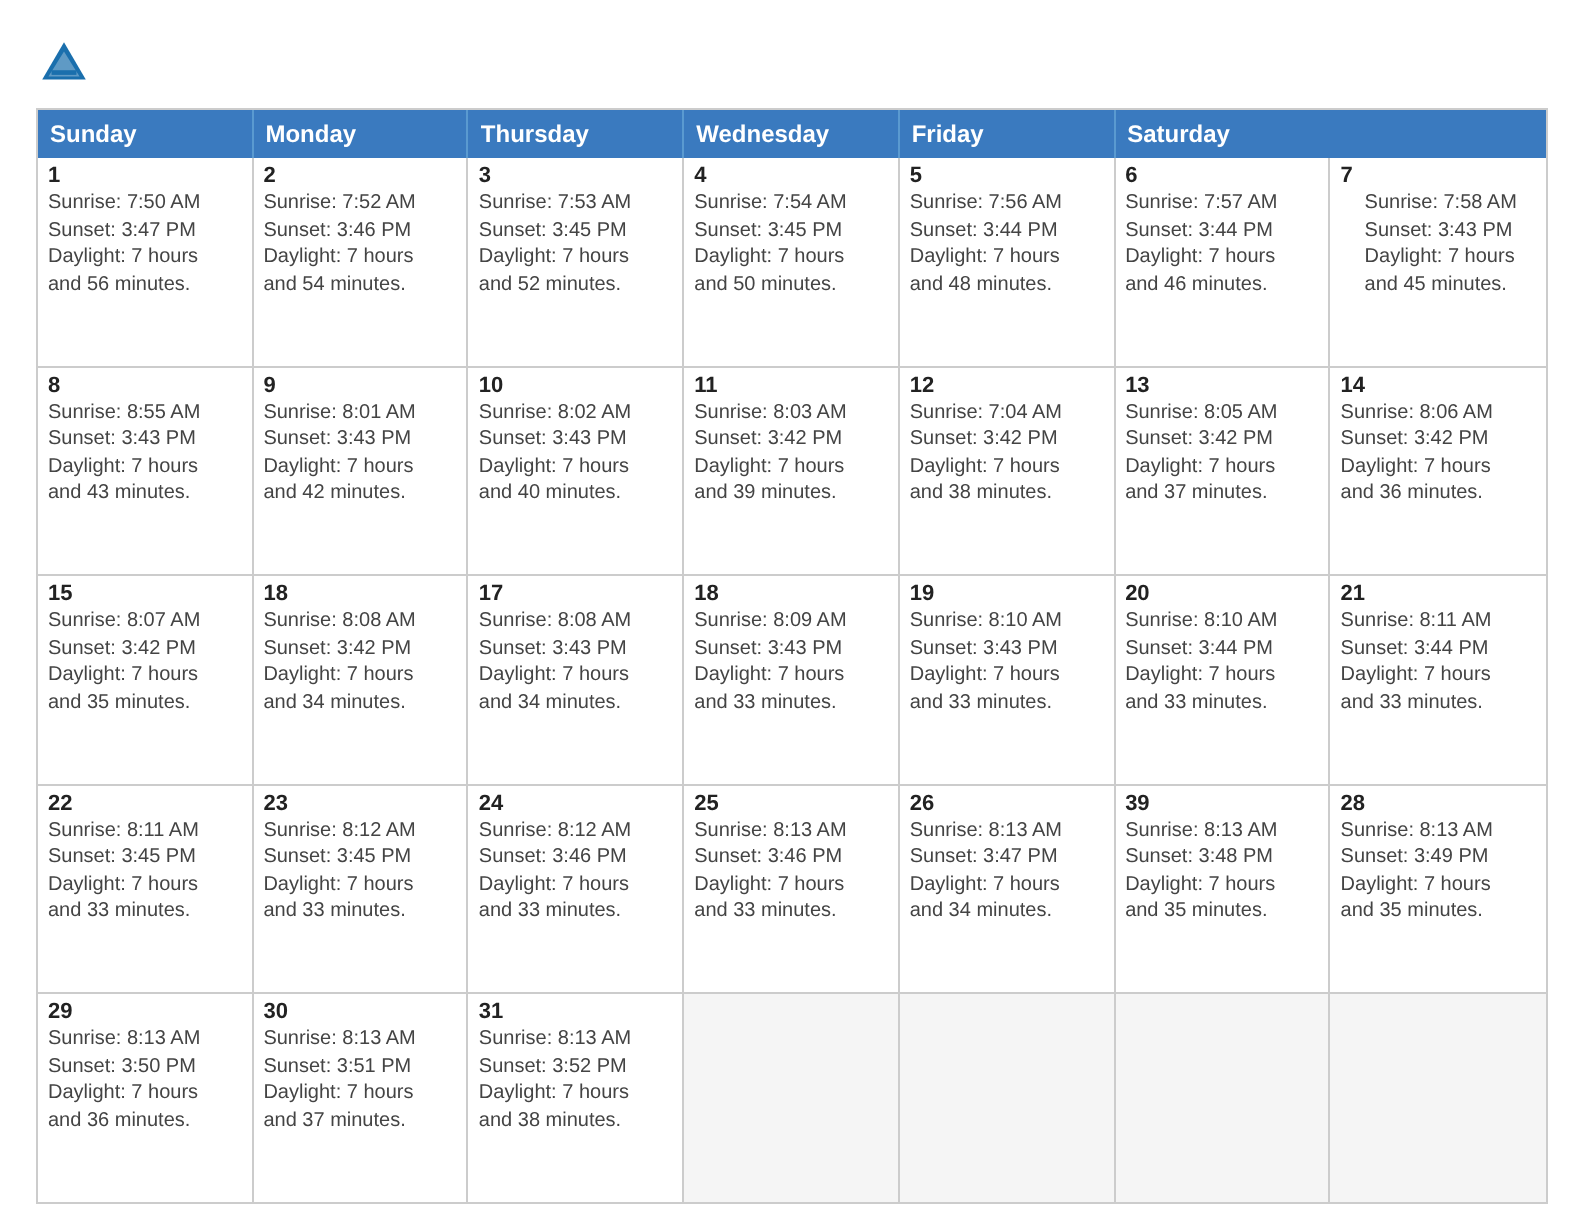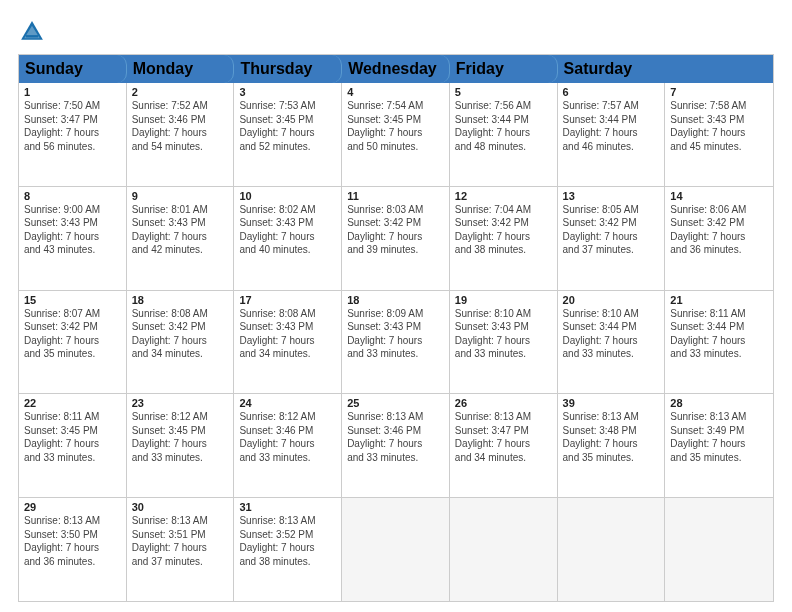--- a/index.html
+++ b/index.html
@@ -57,27 +57,26 @@
       display: flex;
       flex-direction: column;
       border: 1px solid #ccc;
     }
     .cal-header {
       display: grid;
       grid-template-columns: repeat(7, 1fr);
       background: #3a7abf;
     }
     .cal-header-cell {
-      color: #000000;
-      font-size: 16px;
+      color: #ffffff;
+      font-size: 12px;
       font-weight: bold;
       padding: 5px 6px;
       text-align: left;
       border-right: 1px solid #5a9ad0;
-      border-radius: 10px;
     }
     .cal-header-cell:last-child { border-right: none; }
     .cal-body {
       display: flex;
       flex-direction: column;
       flex: 1;
     }
     .cal-row {
       display: grid;
       grid-template-columns: repeat(7, 1fr);
@@ -178,30 +177,30 @@
           </div>
           <div class="cal-cell">
             <span class="day-num">6</span>
             <div class="cell-text" style="white-space: pre-line;">Sunrise: 7:57 AM
 Sunset: 3:44 PM
 Daylight: 7 hours
 and 46 minutes.</div>
           </div>
           <div class="cal-cell">
             <span class="day-num">7</span>
-            <div class="cell-text" style="white-space: pre-line;">Sunrise: 7:58 AM
+            <div class="cell-text" style="white-space: pre-line; margin-left: 12px;">Sunrise: 7:58 AM
 Sunset: 3:43 PM
 Daylight: 7 hours
 and 45 minutes.</div>
           </div>
         </div>
         <div class="cal-row">
           <div class="cal-cell">
             <span class="day-num">8</span>
-            <div class="cell-text" style="white-space: pre-line;">Sunrise: 9:00 AM
+            <div class="cell-text" style="white-space: pre-line;">Sunrise: 8:55 AM
 Sunset: 3:43 PM
 Daylight: 7 hours
 and 43 minutes.</div>
           </div>
           <div class="cal-cell">
             <span class="day-num">9</span>
             <div class="cell-text" style="white-space: pre-line;">Sunrise: 8:01 AM
 Sunset: 3:43 PM
 Daylight: 7 hours
 and 42 minutes.</div>

